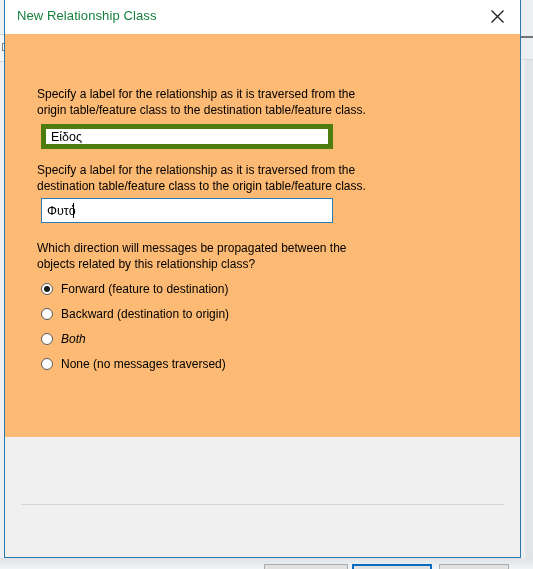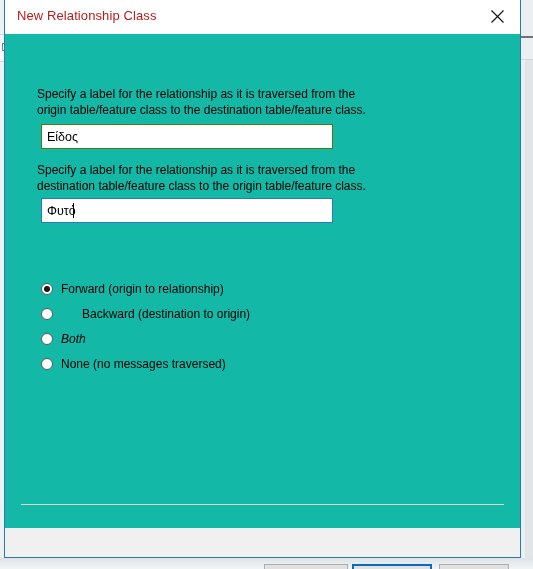--- a/index.html
+++ b/index.html
@@ -95,39 +95,39 @@
     position: relative;
     height: 33px;
     background: #ffffff;
     border-bottom: 1px solid #ffffff;
   }
   .title-text {
     position: absolute;
     left: 12px;
     top: 8px;
     font-size: 13px;
-    color: #b91c1c;
+    color: #15803d;
     letter-spacing: 0.1px;
     white-space: nowrap;
   }
   .close-btn {
     position: absolute;
     right: 0; top: 0;
     width: 46px; height: 33px;
     display: flex;
     align-items: center;
     justify-content: center;
     cursor: default;
   }
   .close-btn svg { display: block; }
 
   .dlg-body {
     position: relative;
-    height: 494px;
-    background: #14b8a6;
+    height: 403px;
+    background: #fdba74;
   }
 
   .para {
     position: absolute;
     font-size: 12px;
     color: #000000;
     line-height: 16px;
     white-space: pre-line;
     left: 32px;
   }
@@ -135,21 +135,21 @@
   #para2 { top: 128px; }
   #para3 { top: 206px; }
 
   .textfield {
     position: absolute;
     left: 36px;
     width: 292px;
     height: 25px;
     box-sizing: border-box;
     background: #ffffff;
-    border: 1px solid #4d7c0f;
+    border: 5px solid #4d7c0f;
     font-family: "Liberation Sans", sans-serif;
     font-size: 12.5px;
     color: #000000;
     padding: 0 0 0 5px;
     line-height: 23px;
   }
   #field1 { top: 90px; }
   #field2 {
     top: 164px;
     border: 1px solid #2b7bb9;
@@ -166,21 +166,21 @@
 
   .radio-row {
     position: absolute;
     left: 36px;
     height: 18px;
     display: flex;
     align-items: center;
     cursor: default;
   }
   #radio0 { top: 246px; }
-  #radio1 { top: 271px; gap: 21px; }
+  #radio1 { top: 271px; }
   #radio2 { top: 296px; font-style: italic; }
   #radio3 { top: 321px; }
 
   .radio-mark {
     width: 12px;
     height: 12px;
     border-radius: 50%;
     border: 1px solid #5a5a5a;
     background: #ffffff;
     box-sizing: border-box;
@@ -280,24 +280,26 @@
 origin table/feature class to the destination table/feature class.</div>
 
     <input class="textfield" id="field1" type="text" value="Είδος" style="">
 
     <div class="para" id="para2">Specify a label for the relationship as it is traversed from the
 destination table/feature class to the origin table/feature class.</div>
 
     <input class="textfield" id="field2" type="text" value="Φυτό" style="">
     <div class="caret"></div>
 
+    <div class="para" id="para3">Which direction will messages be propagated between the
+objects related by this relationship class?</div>
 
     <div class="radio-row" id="radio0">
       <span class="radio-mark on"></span>
-      <span class="radio-label">Forward (origin to relationship)</span>
+      <span class="radio-label">Forward (feature to destination)</span>
     </div>
 
     <div class="radio-row" id="radio1">
       <span class="radio-mark"></span>
       <span class="radio-label">Backward (destination to origin)</span>
     </div>
 
     <div class="radio-row" id="radio2">
       <span class="radio-mark"></span>
       <span class="radio-label">Both</span>

